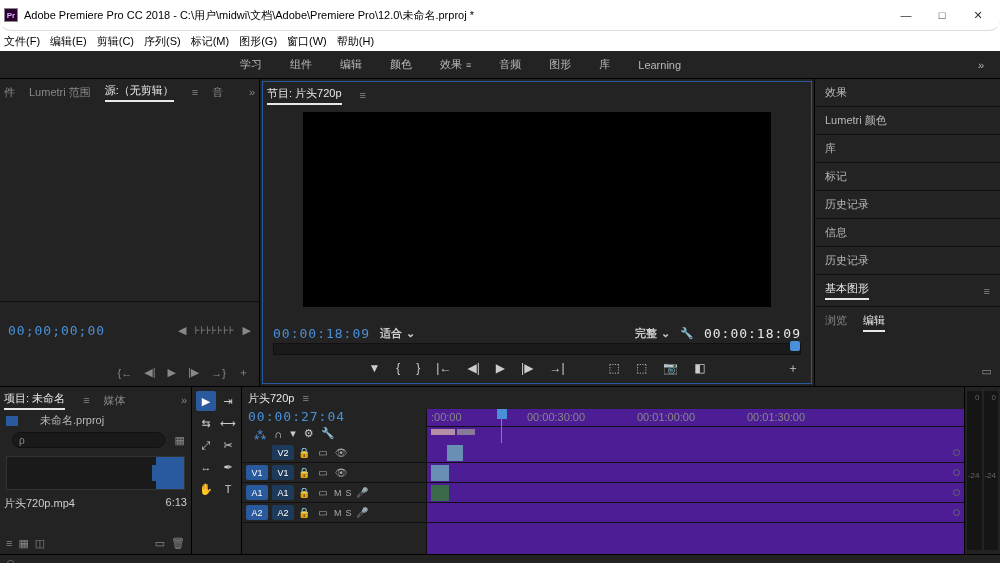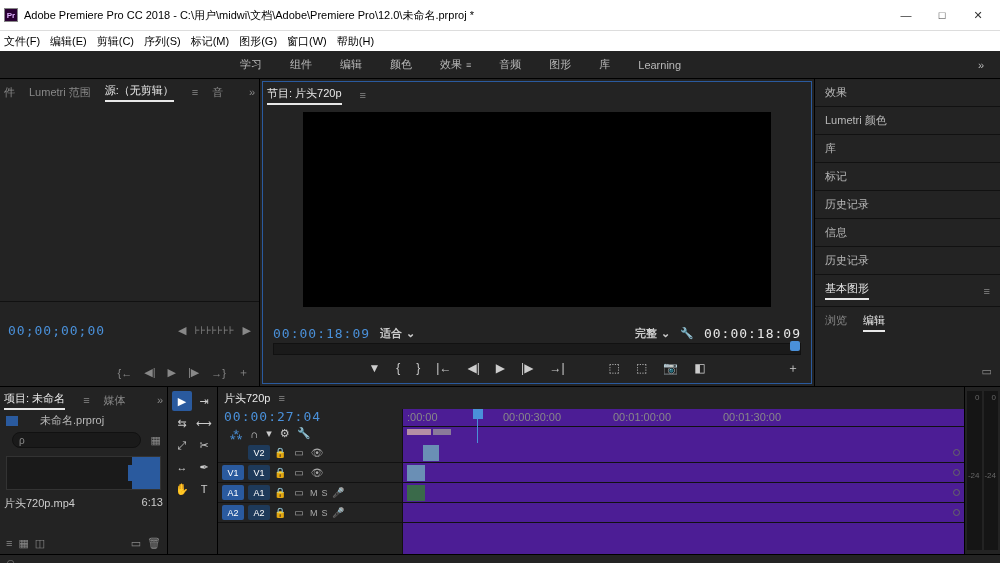--- a/index.html
+++ b/index.html
@@ -1,17 +1,17 @@
 <!DOCTYPE html>
 <html><head>
 <meta charset="utf-8">
 <style>
 * { margin:0; padding:0; box-sizing:border-box; font-family:"Microsoft YaHei",Arial,sans-serif; font-size:11px; user-select:none; }
 body { background:#fff; width:1000px; height:563px; overflow:hidden; }
-.titlebar { height:19px; background:#fff; display:flex; align-items:center; padding:15px 4px; border-bottom:1px solid #ddd; }
+.titlebar { height:19px; background:#fff; display:flex; align-items:center; padding:15px 4px; border-bottom:1px solid #ddd;border-radius:11px; }
 .titlebar .icon { width:14px; height:14px; background:#2a0033; border:1px solid #888; margin-right:6px; display:flex; align-items:center; justify-content:center; color:#e0b0ff; font-size:8px; font-weight:bold; }
 .titlebar .title { flex:1; color:#000; }
 .winbtns { display:flex; }
 .winbtns div { width:36px; height:20px; display:flex; align-items:center; justify-content:center; color:#333; }
 .menubar { height:20px; background:#fff; display:flex; align-items:center; padding:0 4px; gap:10px; color:#000; }
 .menubar span { cursor:default; }
 .app { background:#232323; height:521px; display:flex; flex-direction:column; color:#b8b8b8; }
 .wsbar { height:28px; border-bottom:1px solid #000; display:flex; align-items:center; padding-left:240px; gap:28px; }
 .wsbar span { color:#b8b8b8; cursor:default; }
 .wsbar span.active { color:#4a90d9; }
@@ -45,21 +45,21 @@
 .progctrl span { font-size:12px; }
 .right .item { padding:6px 10px; border-bottom:1px solid #111; color:#b8b8b8; display:flex; align-items:center; }
 .right .item.active { color:#e8e8e8; }
 .right .item.active .label { border-bottom:2px solid #e8e8e8; padding-bottom:2px; }
 .right .item .menu { margin-left:auto; color:#888; }
 .right .subtabs { display:flex; gap:16px; padding:6px 10px; }
 .right .subtabs .sub { color:#888; }
 .right .subtabs .sub.active { color:#e8e8e8; border-bottom:2px solid #e8e8e8; padding-bottom:2px; }
 .right .low { margin-top:auto; padding:8px; color:#888; text-align:right; }
 .lower { height:168px; border-top:1px solid #000; display:flex; }
-.proj { width:168px; border-right:1px solid #000; display:flex; flex-direction:column; }
+.proj { width:192px; border-right:1px solid #000; display:flex; flex-direction:column; }
 .proj .tabs { font-size:10px; }
 .proj .path { display:flex; align-items:center; gap:22px; padding:2px 6px; }
 .proj .folder { width:12px; height:10px; background:#2a5a9e; }
 .proj .search { margin:2px 6px; background:#1a1a1a; border:1px solid #111; border-radius:8px; height:16px; display:flex; align-items:center; padding:0 6px; color:#888; font-size:10px; }
 .proj .thumb { margin:6px; background:#1a1a1a; border:1px solid #333; height:34px; position:relative; }
 .proj .thumb .bar { position:absolute; right:0; top:0; bottom:0; width:28px; background:#2a5a9e; }
 .proj .thumb .bar2 { position:absolute; right:28px; top:8px; bottom:8px; width:4px; background:#2a5a9e; }
 .proj .clip { display:flex; justify-content:space-between; padding:0 4px; color:#ccc; font-size:10px; }
 .proj .bot { margin-top:auto; display:flex; justify-content:space-between; padding:4px 6px; color:#888; }
 .tools { width:50px; border-right:1px solid #000; display:grid; grid-template-columns:1fr 1fr; gap:2px; padding:4px; align-content:start; }

